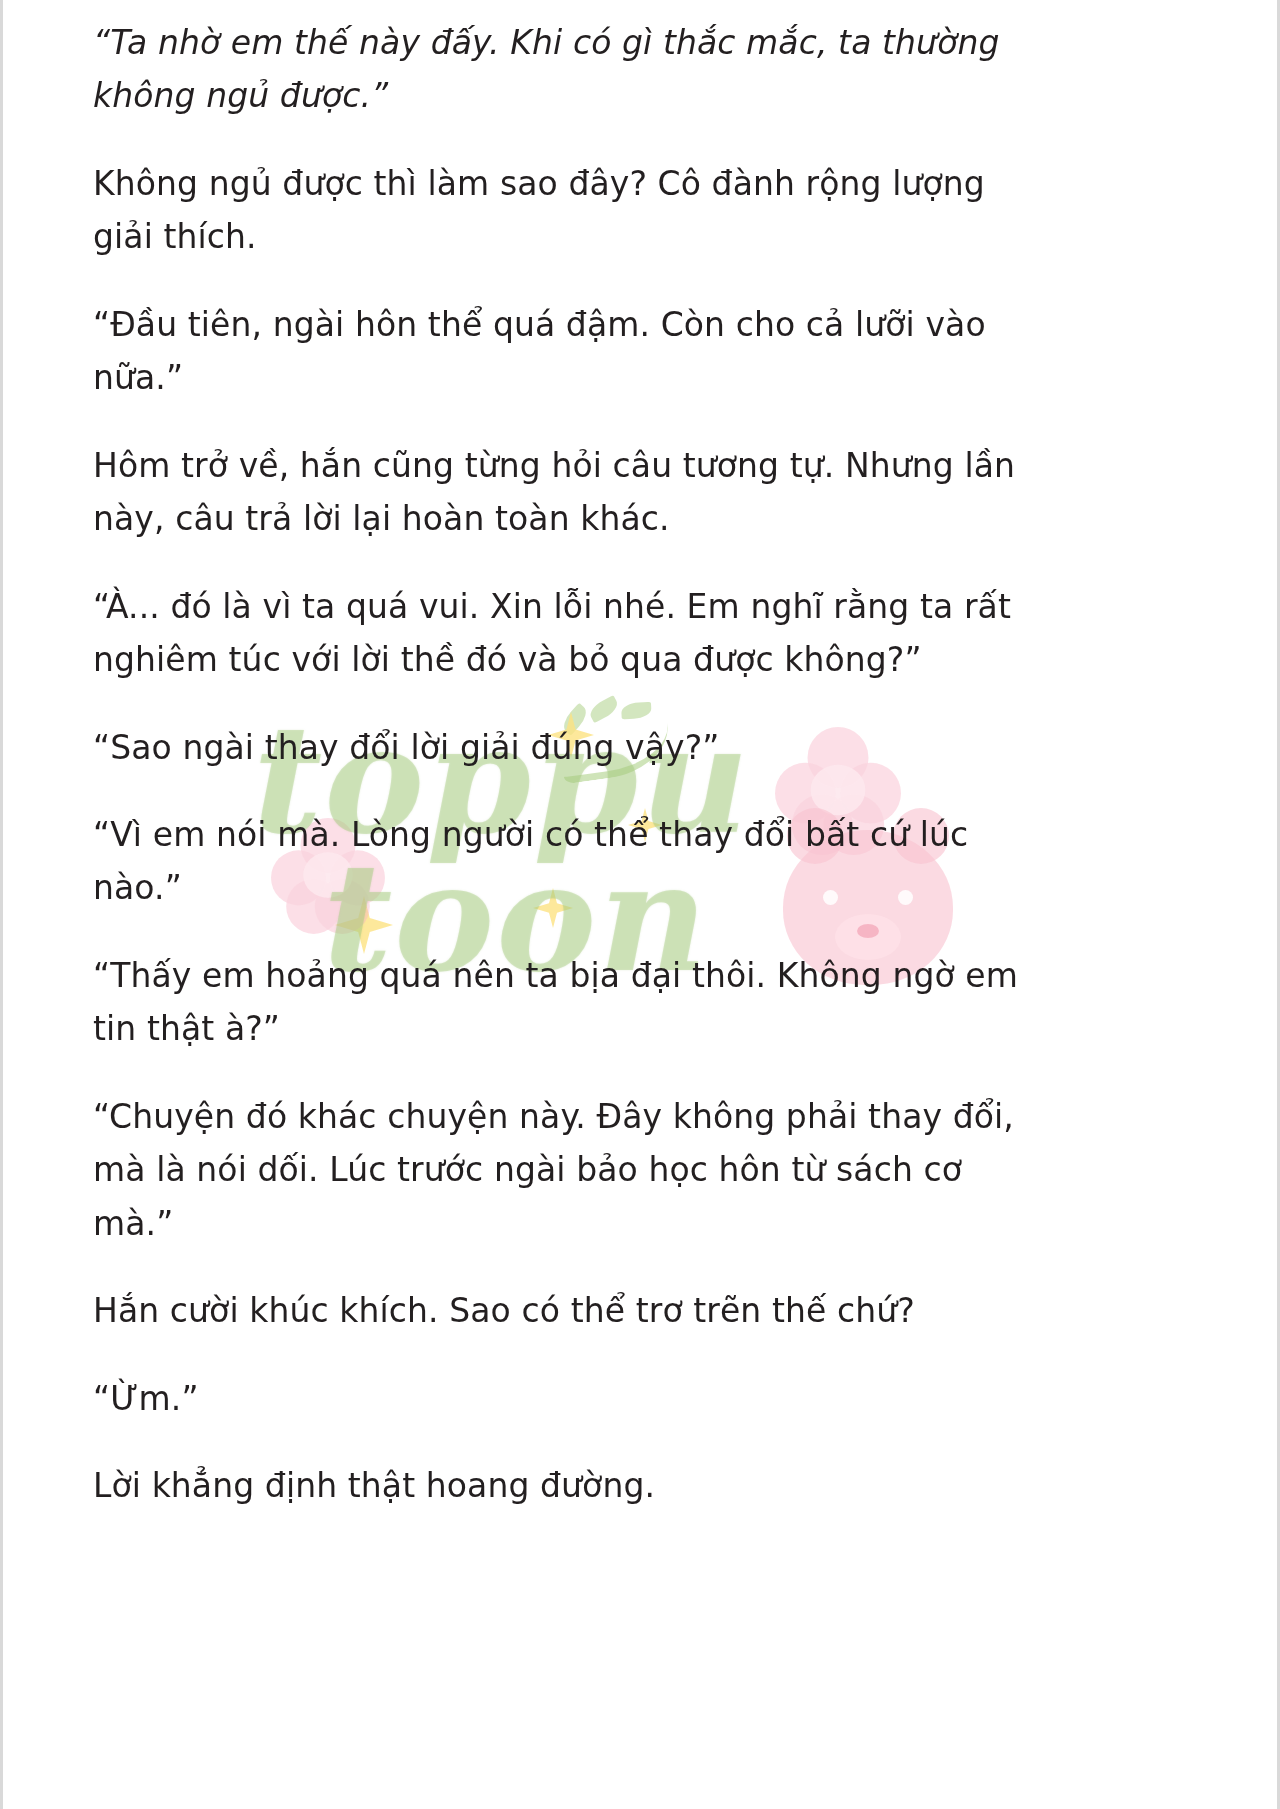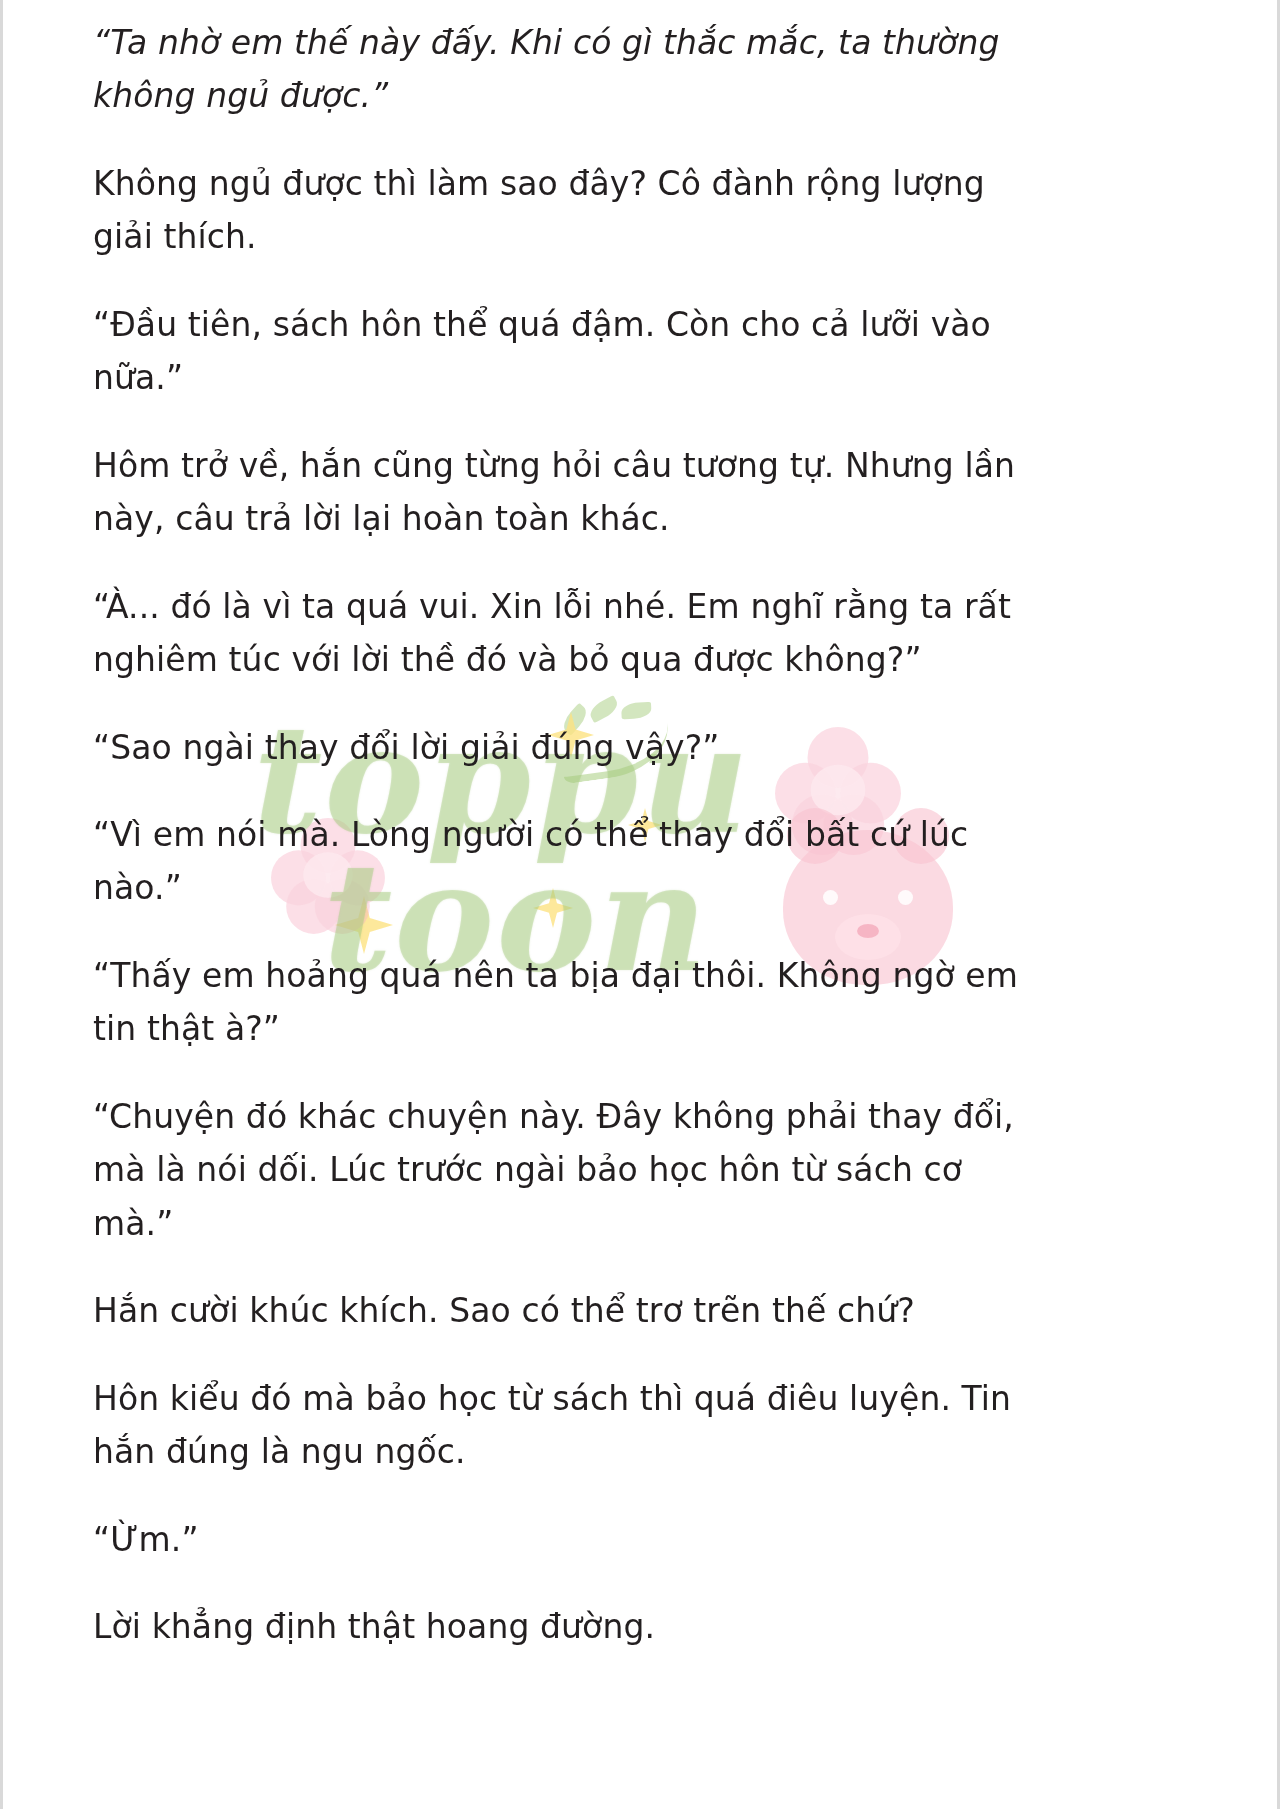--- a/index.html
+++ b/index.html
@@ -216,26 +216,25 @@
 
     <div class="wm-text">
       <span>toppu</span>
       <span class="l2">toon</span>
     </div>
   </div>
 
   <div class="content">
     <p class="para">“Ta nhờ em thế này đấy. Khi có gì thắc mắc, ta thường không ngủ được.”</p>
     <p class="para">Không ngủ được thì làm sao đây? Cô đành rộng lượng giải thích.</p>
-    <p class="para">“Đầu tiên, sách hôn thể quá đậm. Còn cho cả lưỡi vào nữa.”</p>
+    <p class="para">“Đầu tiên, ngài hôn thể quá đậm. Còn cho cả lưỡi vào nữa.”</p>
     <p class="para">Hôm trở về, hắn cũng từng hỏi câu tương tự. Nhưng lần này, câu trả lời lại hoàn toàn khác.</p>
     <p class="para">“À... đó là vì ta quá vui. Xin lỗi nhé. Em nghĩ rằng ta rất nghiêm túc với lời thề đó và bỏ qua được không?”</p>
     <p class="para">“Sao ngài thay đổi lời giải đúng vậy?”</p>
     <p class="para">“Vì em nói mà. Lòng người có thể thay đổi bất cứ lúc nào.”</p>
     <p class="para">“Thấy em hoảng quá nên ta bịa đại thôi. Không ngờ em tin thật à?”</p>
     <p class="para">“Chuyện đó khác chuyện này. Đây không phải thay đổi, mà là nói dối. Lúc trước ngài bảo học hôn từ sách cơ mà.”</p>
     <p class="para">Hắn cười khúc khích. Sao có thể trơ trẽn thế chứ?</p>
-    <p class="para">Hôn kiểu đó mà bảo học từ sách thì quá điêu luyện. Tin hắn đúng là ngu ngốc.</p>
     <p class="para">“Ừm.”</p>
     <p class="para">Lời khẳng định thật hoang đường.</p>
   </div>
 
 </div>
 
 </body></html>

